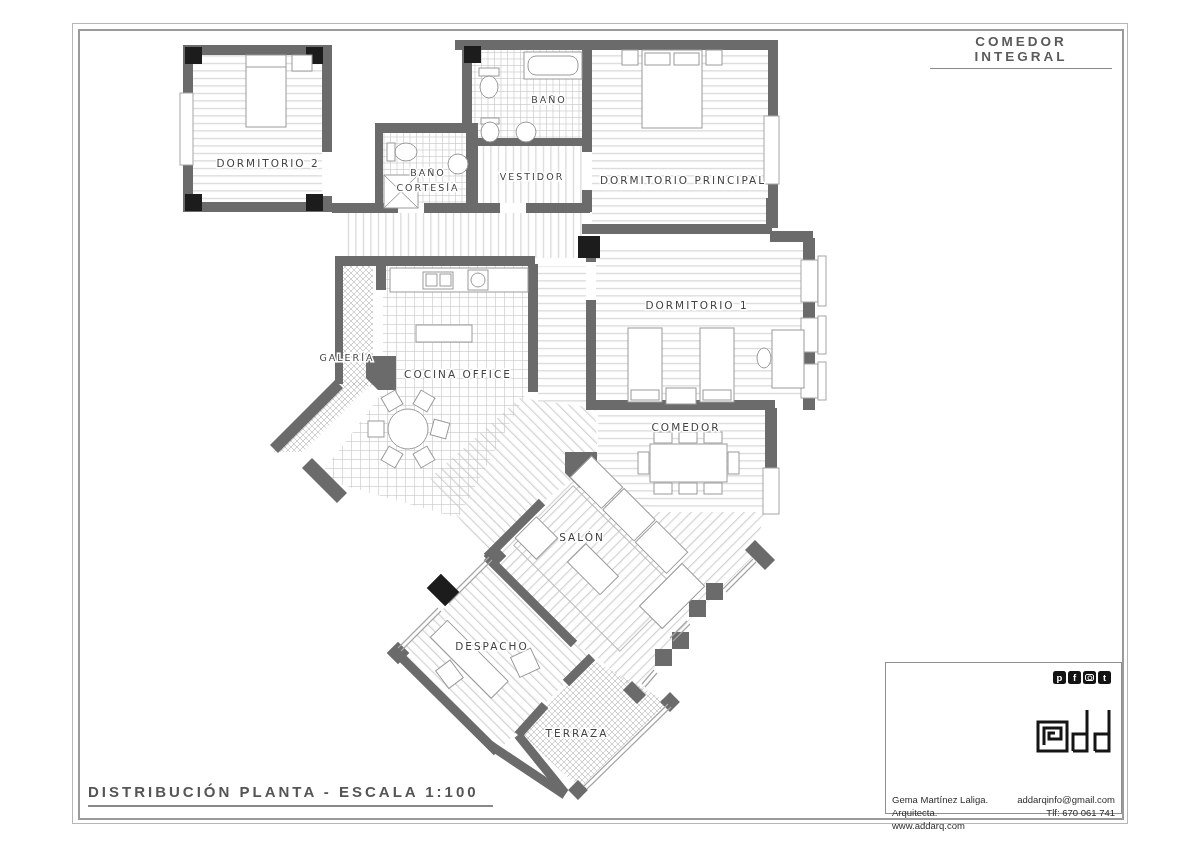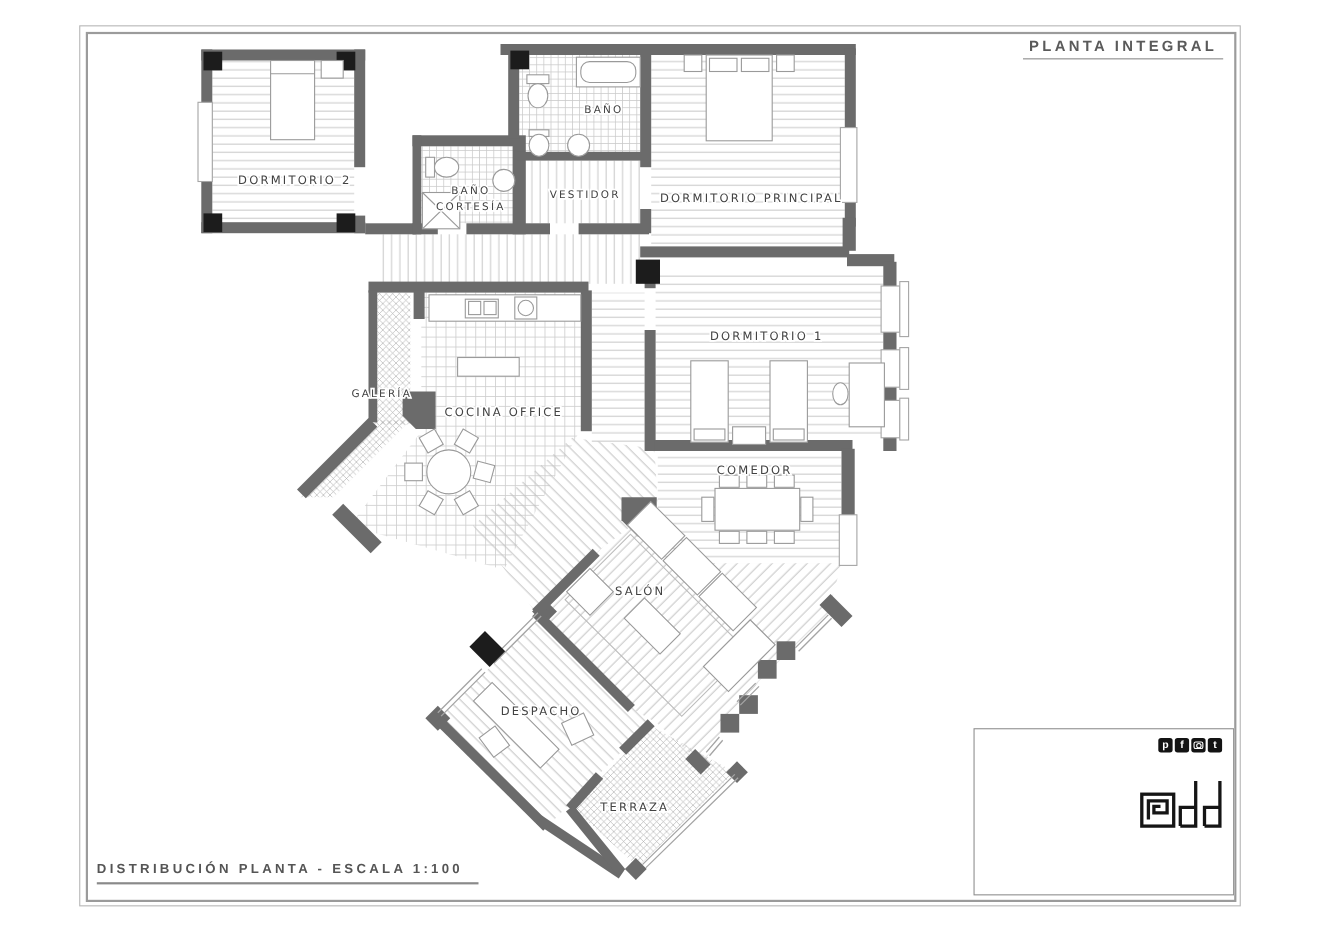--- a/index.html
+++ b/index.html
@@ -4,21 +4,21 @@
 <style>
   html,body{margin:0;padding:0;background:#ffffff;width:1200px;height:848px;
     font-family:"Liberation Sans",sans-serif;position:relative;overflow:hidden;}
   .frame-outer{position:absolute;left:72px;top:23px;width:1054px;height:799px;
     border:1px solid #b6b6b6;}
   .frame-inner{position:absolute;left:78px;top:29px;width:1042px;height:787px;
     border:2px solid #9b9b9b;}
   .title-tr{position:absolute;left:930px;top:34px;width:182px;text-align:center;
     font-size:13.5px;letter-spacing:3px;font-weight:600;color:#5a5a5a;
     border-bottom:1.5px solid #8a8a8a;padding-bottom:4px;}
-  .title-bl{position:absolute;left:88px;top:783px;font-size:12px;letter-spacing:3px;
+  .title-bl{position:absolute;left:88px;top:783px;font-size:15px;letter-spacing:3px;
     font-weight:600;color:#555;border-bottom:2px solid #8a8a8a;padding:0 14px 5px 0;}
   svg text{font-family:"DejaVu Sans",sans-serif;fill:#424242;text-anchor:middle;
     paint-order:stroke;stroke:#ffffff;stroke-width:3px;font-weight:500;}
   .plan{position:absolute;left:0;top:0;}
   
   .logo-box{position:absolute;left:885px;top:662px;width:235px;height:150px;
     border:1.5px solid #8f8f8f;background:#fff;}
   .social-row{position:absolute;right:10px;top:8px;display:flex;gap:2px;}
   .s-icon{width:13px;height:13px;background:#131313;border-radius:2.5px;color:#fff;
     font-size:9.5px;font-weight:bold;text-align:center;line-height:13px;position:relative;}
@@ -278,34 +278,44 @@
     <text x="697" y="309">DORMITORIO 1</text>
     <text x="347" y="361" font-size="9.5">GALERÍA</text>
     <text x="458" y="378">COCINA OFFICE</text>
     <text x="686" y="431">COMEDOR</text>
     <text x="582" y="541">SALÓN</text>
     <text x="492" y="650">DESPACHO</text>
     <text x="577" y="737">TERRAZA</text>
   </g>
 </svg>
 
-<div class="title-tr">PLANTA INTEGRAL</div>
+<div class="title-tr">COMEDOR INTEGRAL</div>
 <div class="title-bl">DISTRIBUCIÓN PLANTA - ESCALA 1:100</div>
 
 <div class="logo-box">
   <div class="social-row">
     <div class="s-icon">p</div>
     <div class="s-icon">f</div>
     <div class="s-icon cam"></div>
     <div class="s-icon">t</div>
   </div>
 
   <svg class="logo-mark" width="78" height="48" viewBox="0 0 78 48">
     <g stroke="#151515" fill="none" stroke-width="3">
       <rect x="3" y="15" width="29" height="29"></rect>
       <path d="M9 38 V21 H26 V32 H14 V26 H20"></path>
       <path d="M38 44 H52 V3 M38 44 V27 H52"></path>
       <path d="M60 44 H74 V3 M60 44 V27 H74"></path>
     </g>
   </svg>
 
 
+  <div class="contact">
+    <div class="left">
+      <div>Gema Martínez Laliga. Arquitecta.</div>
+      <div>www.addarq.com</div>
+    </div>
+    <div class="right">
+      <div>addarqinfo@gmail.com</div>
+      <div>Tlf: 670 061 741</div>
+    </div>
+  </div>
 </div>
 
 </body></html>

